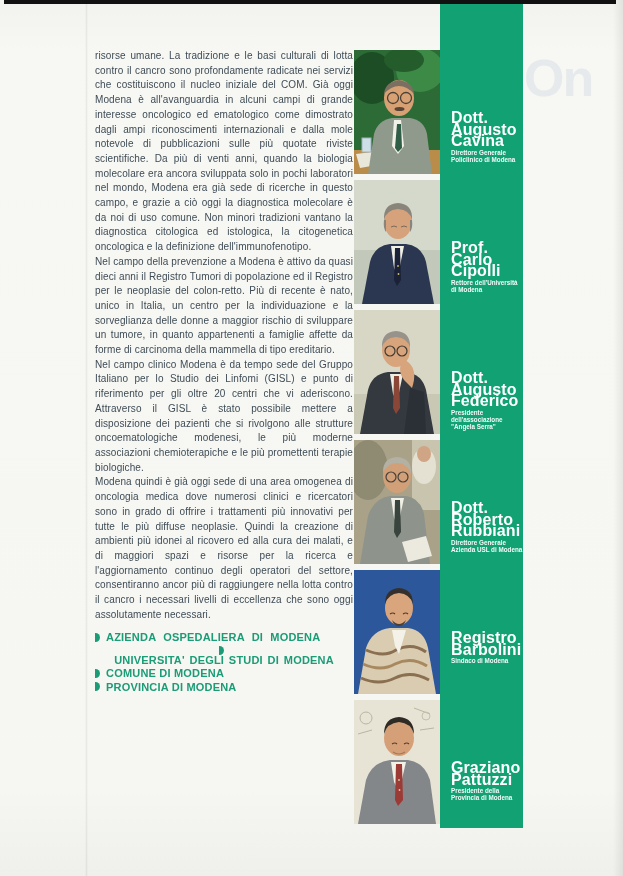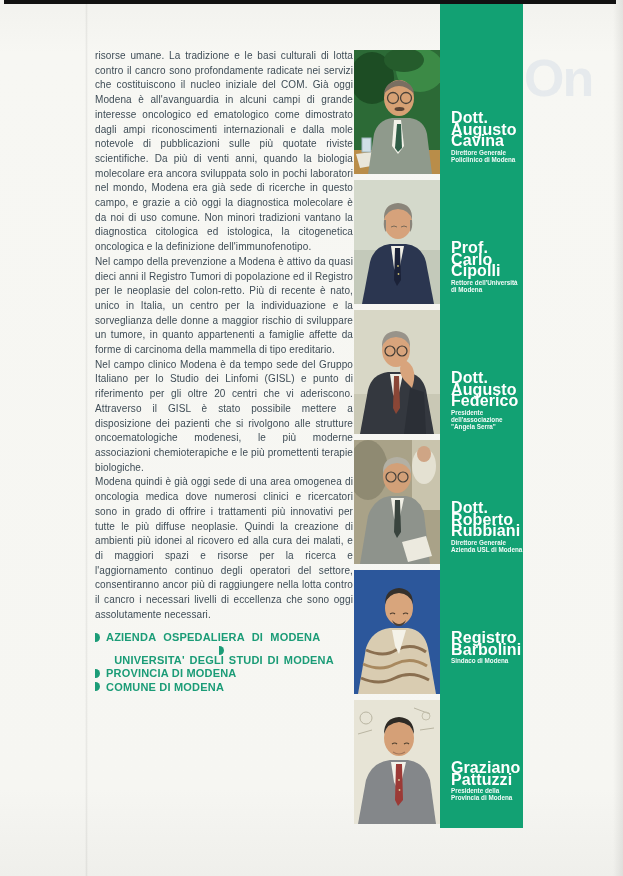--- a/index.html
+++ b/index.html
@@ -70,25 +70,25 @@
       <li class="sp1">
           <span class="bullet"></span>
           <span>AZIENDA OSPEDALIERA DI MODENA</span>
         </li>
       <li class="sp2">
           <span class="bullet"></span>
           <span>UNIVERSITA' DEGLI STUDI DI MODENA</span>
         </li>
       <li>
           <span class="bullet"></span>
+          <span>COMUNE DI MODENA</span>
+        </li>
+      <li>
+          <span class="bullet"></span>
           <span>PROVINCIA DI MODENA</span>
-        </li>
-      <li>
-          <span class="bullet"></span>
-          <span>COMUNE DI MODENA</span>
         </li>
     </ul>
   </div>
 
   <div class="person person-1">
     <div class="photo">
       <svg viewBox="0 0 86 124" xmlns="http://www.w3.org/2000/svg">
         <rect width="86" height="124" fill="#2c6a36"></rect>
         <ellipse cx="18" cy="28" rx="22" ry="26" fill="#1d4d24"></ellipse>
         <ellipse cx="66" cy="20" rx="24" ry="22" fill="#3c8a46"></ellipse>

